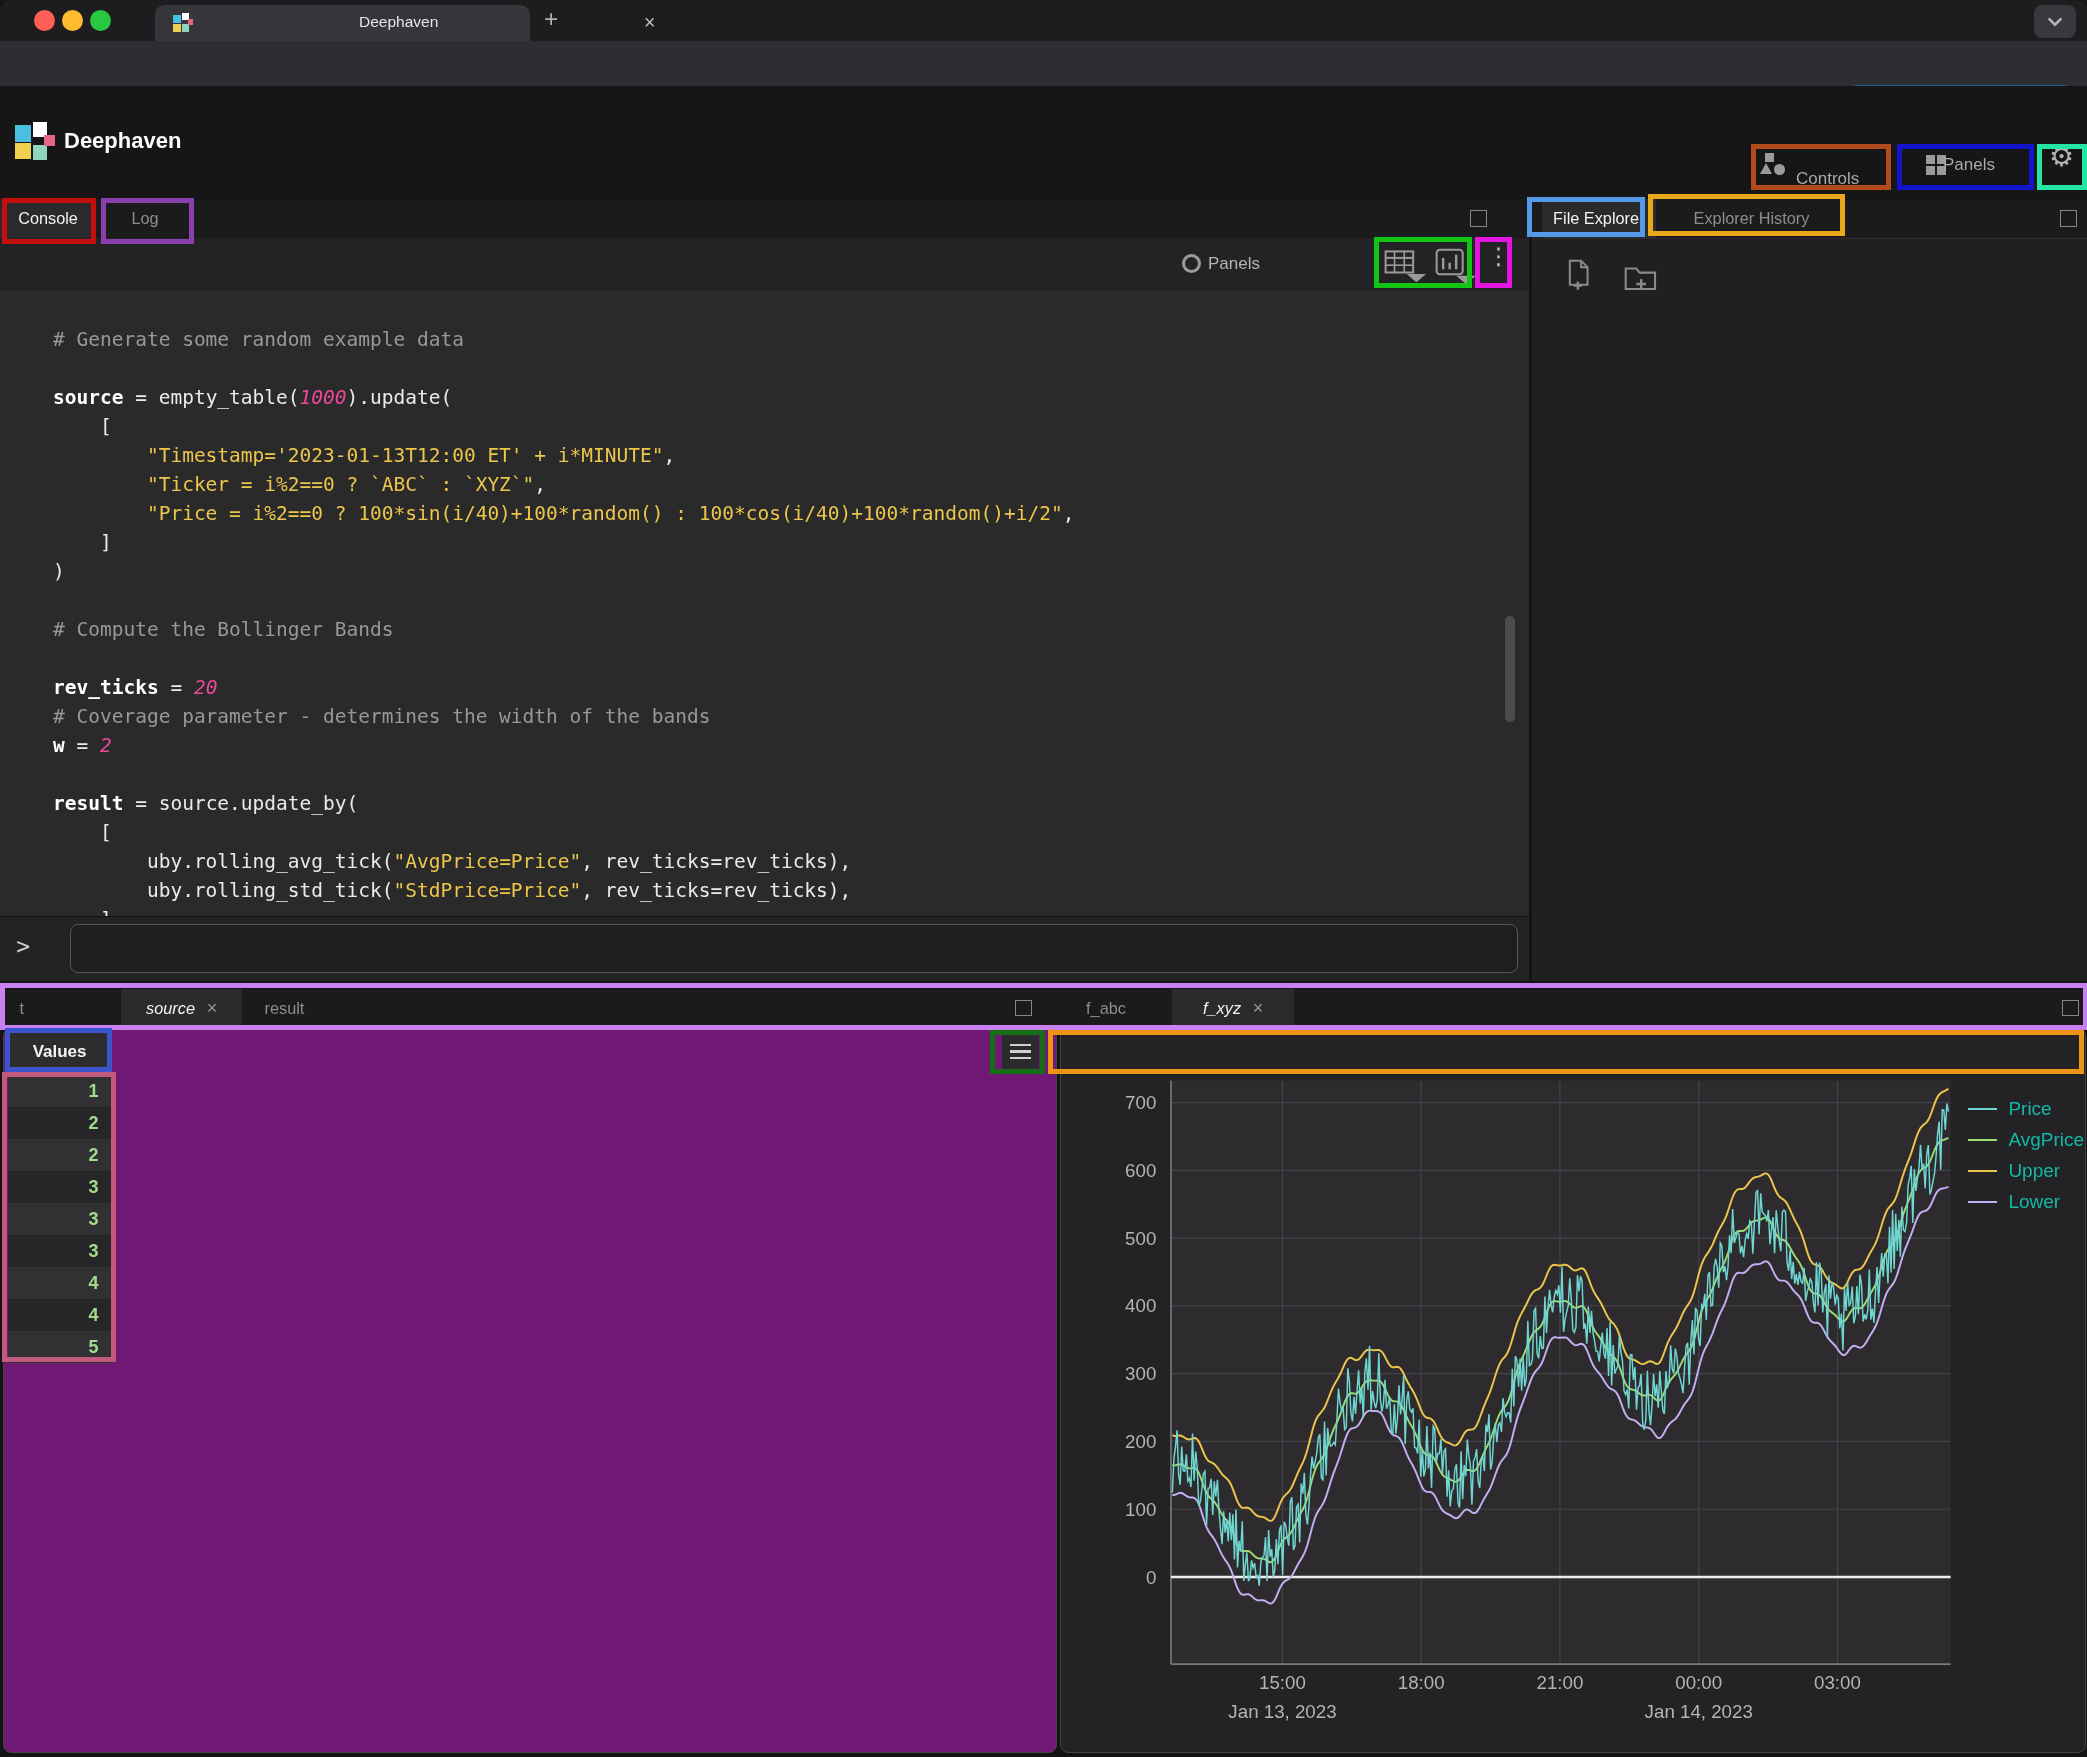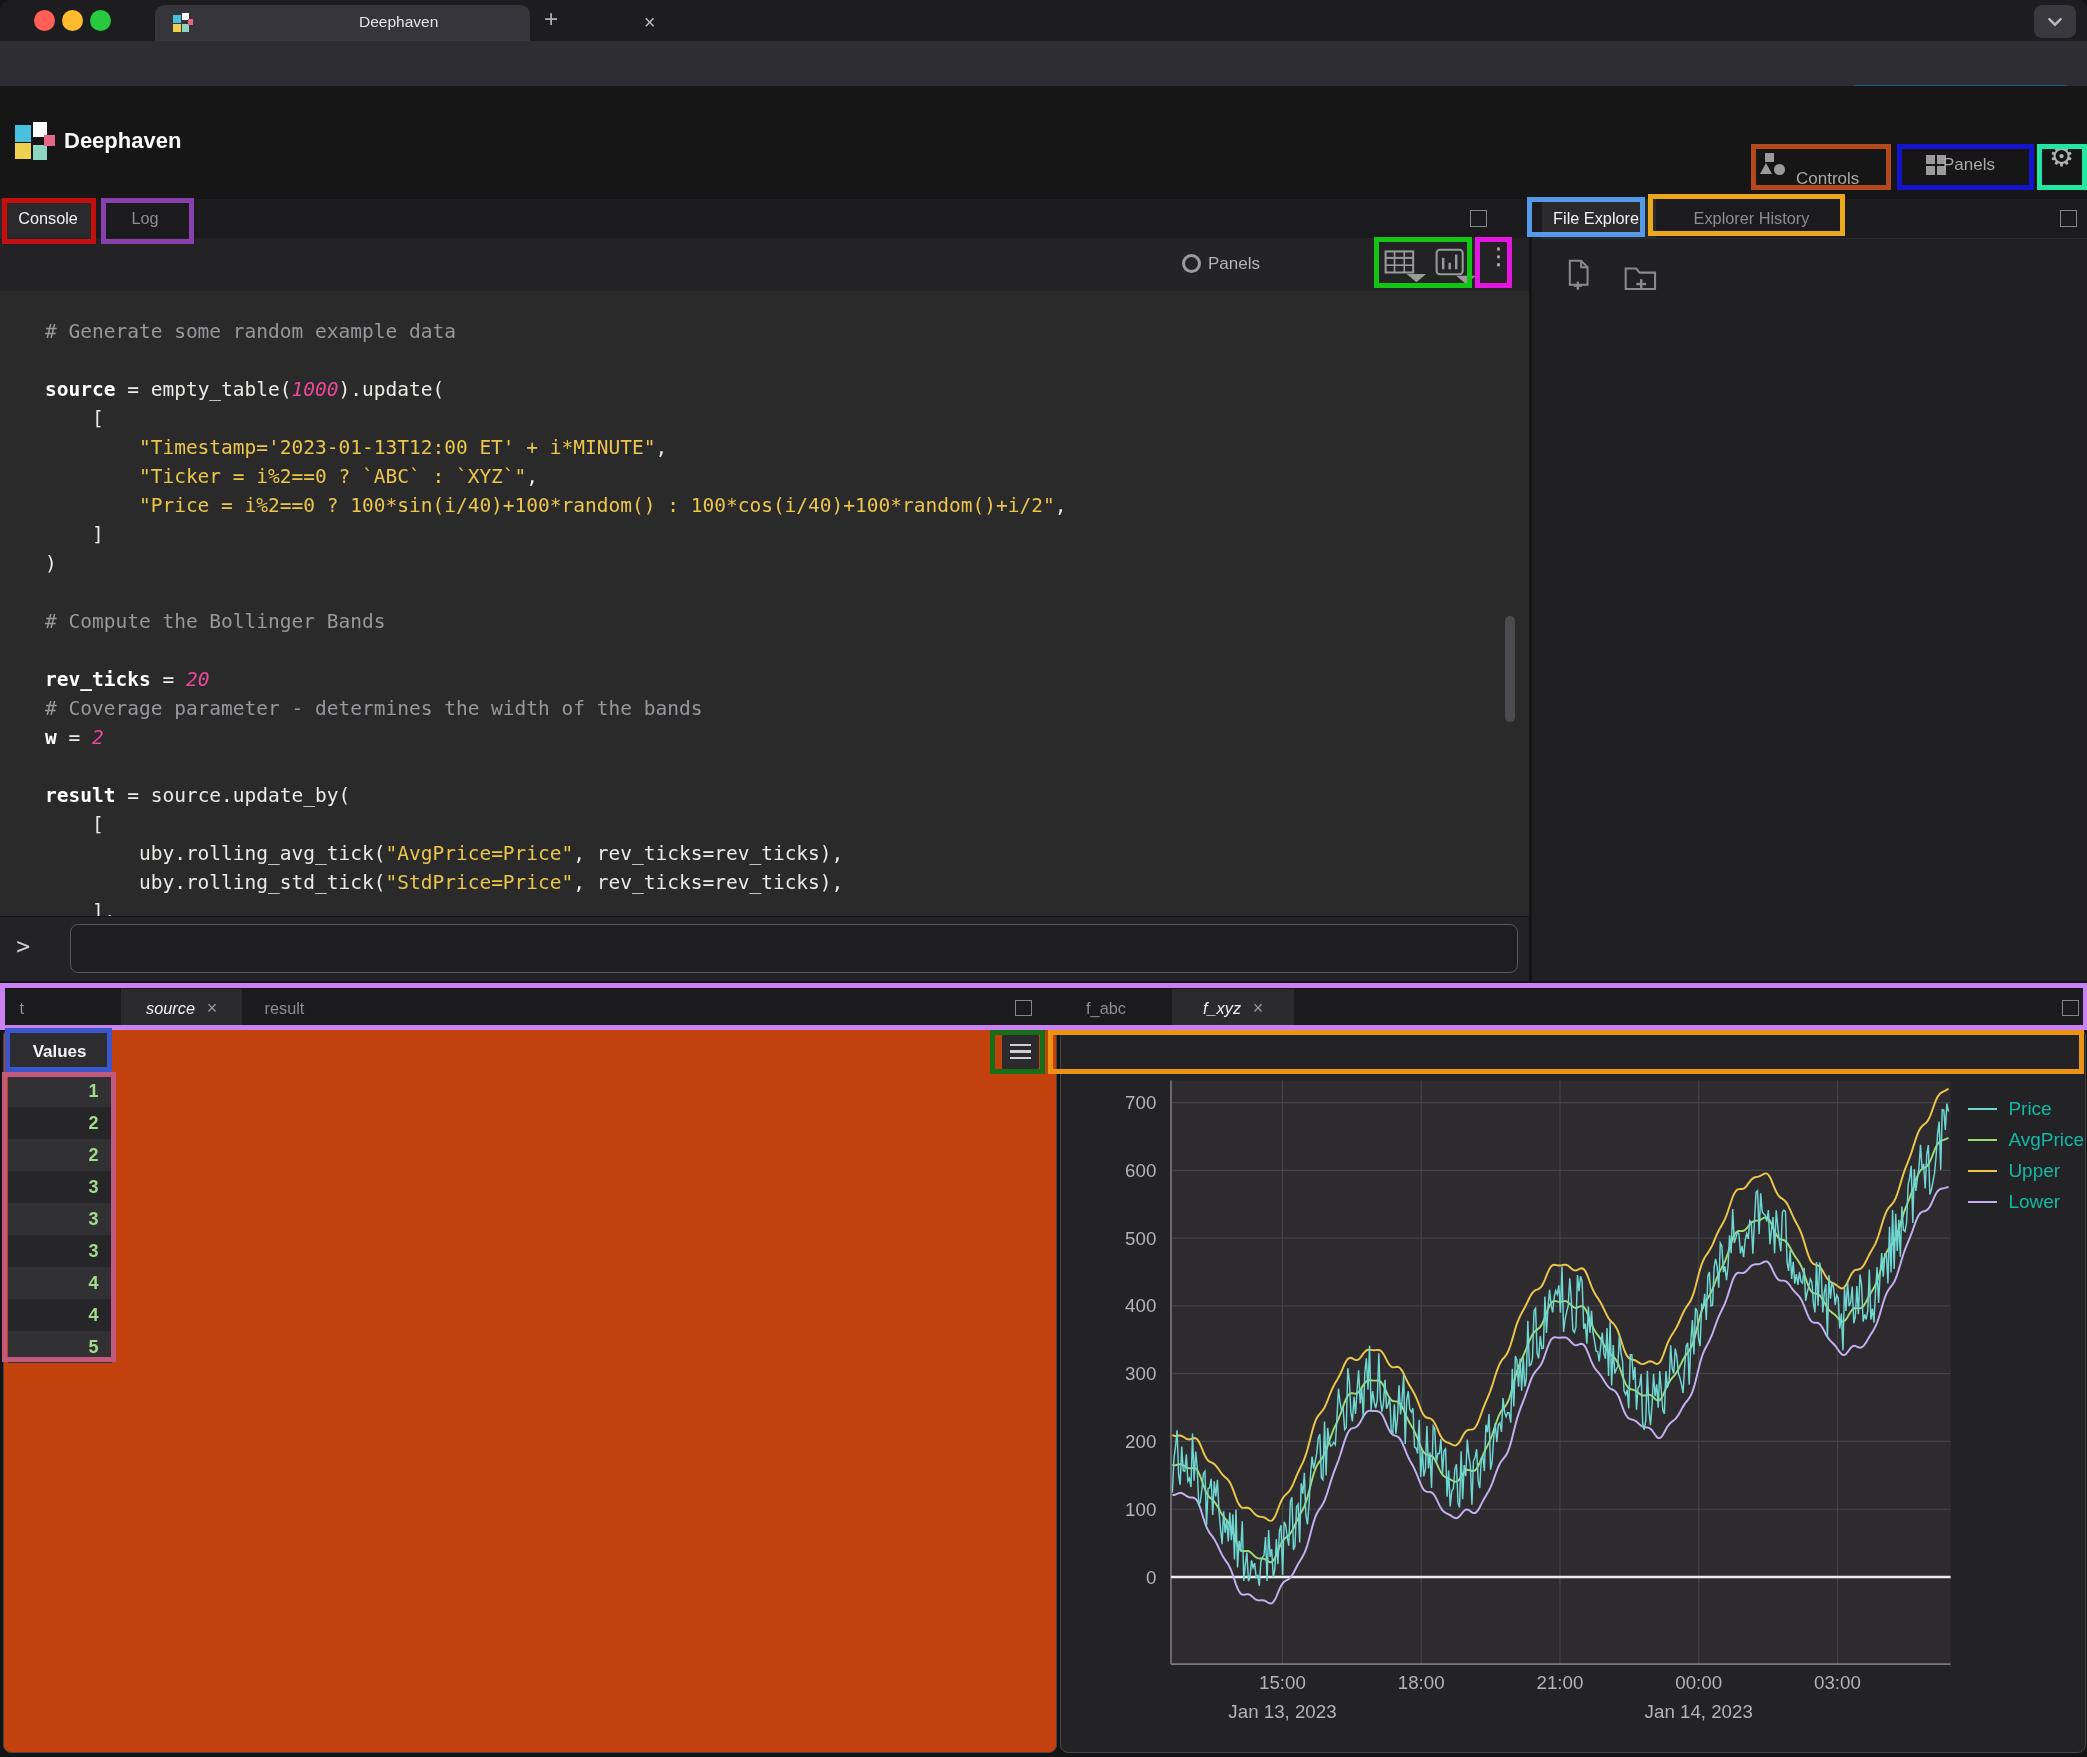--- a/index.html
+++ b/index.html
@@ -33,34 +33,34 @@
   .tabstrip{background:#1b1b1d;border-bottom:0.8px solid #2c2c2e;}
   .ptab{height:39px;line-height:39px;font-size:16.3px;color:#8e8e90;text-align:center;}
   .ptab.active{background:#2a2a2c;color:#f2f2f2;}
   .tclose{color:#9a9a9e;font-size:18px;margin-left:11.4px;}
   .maxicon{width:14.7px;height:14.7px;border:1.6px solid #86868a;}
   .contoolbar{left:0;top:238px;width:1529px;height:54px;background:#232325;border-bottom:0.8px solid #2e2e30;}
   .membox{left:1278px;top:248px;width:88px;height:33px;background:#242426;border:1.6px solid #3a3a3d;
           color:#f2f2f2;font-size:16.3px;font-weight:bold;text-align:center;line-height:31px;}
   .membox:before{content:"";position:absolute;left:1.6px;top:3.3px;bottom:3.3px;width:4.9px;background:#55555a;}
   .editor{left:0;top:291px;width:1529px;height:625px;background:#2a2a2b;overflow:hidden;}
-  .code{position:absolute;left:37px;top:18px;margin:8px;font-family:"DejaVu Sans Mono",monospace;
+  .code{position:absolute;left:37px;top:18px;margin:16px;font-family:"DejaVu Sans Mono",monospace;
         font-size:19.5px;line-height:29px;white-space:pre;}
   .tk-c{color:#96989b;} .tk-p{color:#eceae6;} .tk-b{color:#ffffff;font-weight:bold;}
   .tk-s{color:#ecc64a;} .tk-n{color:#ec4899;font-style:italic;}
   .scrollthumb{left:1505px;top:616px;width:9.8px;height:106px;background:#4c4c50;border-radius:4.9px;}
   .inputrow{left:0;top:917px;width:1529px;height:64px;background:#232325;}
   .prompt{left:16.3px;top:933px;font-family:"DejaVu Sans Mono",monospace;font-size:23px;color:#cdcdcf;}
   .coninput{left:70px;top:923px;width:1446px;height:47px;border:1.6px solid #58585c;border-radius:8.1px;background:#1e1e20;}
   .rpanel{left:1532px;top:199px;width:556px;height:782px;background:#202022;}
   
   .bottomstrip{left:0;top:989px;width:2088px;height:38px;background:#1b1b1d;}
   .btabitem{height:38px;line-height:38px;font-size:16.3px;color:#8e8e90;}
   .btabitem.active{background:#2b2b2d;color:#f2f2f2;font-style:italic;}
-  .blpanel{left:3.3px;top:1028px;width:1052px;height:723px;background:#c2410c;border:0.8px solid #454548;border-radius:8.1px;}
+  .blpanel{left:3.3px;top:1028px;width:1052px;height:723px;background:#701a75;border:0.8px solid #454548;border-radius:8.1px;}
   .vheader{left:3.3px;top:3.3px;width:104px;height:39px;background:#2d2d2f;color:#f4f4f4;
            font-size:17px;font-weight:bold;text-align:center;line-height:39px;}
   .vrow{width:91px;height:32px;padding-right:13px;text-align:right;line-height:32px;
         font-size:18px;font-weight:bold;color:#a3da8b;background:#313134;}
   .vrow.alt{background:#262629;}
   .hamburger{left:998px;top:4.9px;width:37px;height:36px;background:#2b2b2d;border-radius:3.3px;}
   .hamburger span{position:absolute;left:8.1px;width:21px;height:2.4px;background:#d0d0d2;}
   .brpanel{left:1060px;top:1028px;width:1024px;height:723px;background:#232325;border:0.8px solid #454548;border-radius:8.1px;}
   .charttitle{left:0;top:9.8px;width:1024px;text-align:center;font-size:21px;font-weight:bold;color:#fafafa;}
   .axis-lbl{fill:#b4b4b6;font-family:"Liberation Sans",sans-serif;font-size:23px;}

